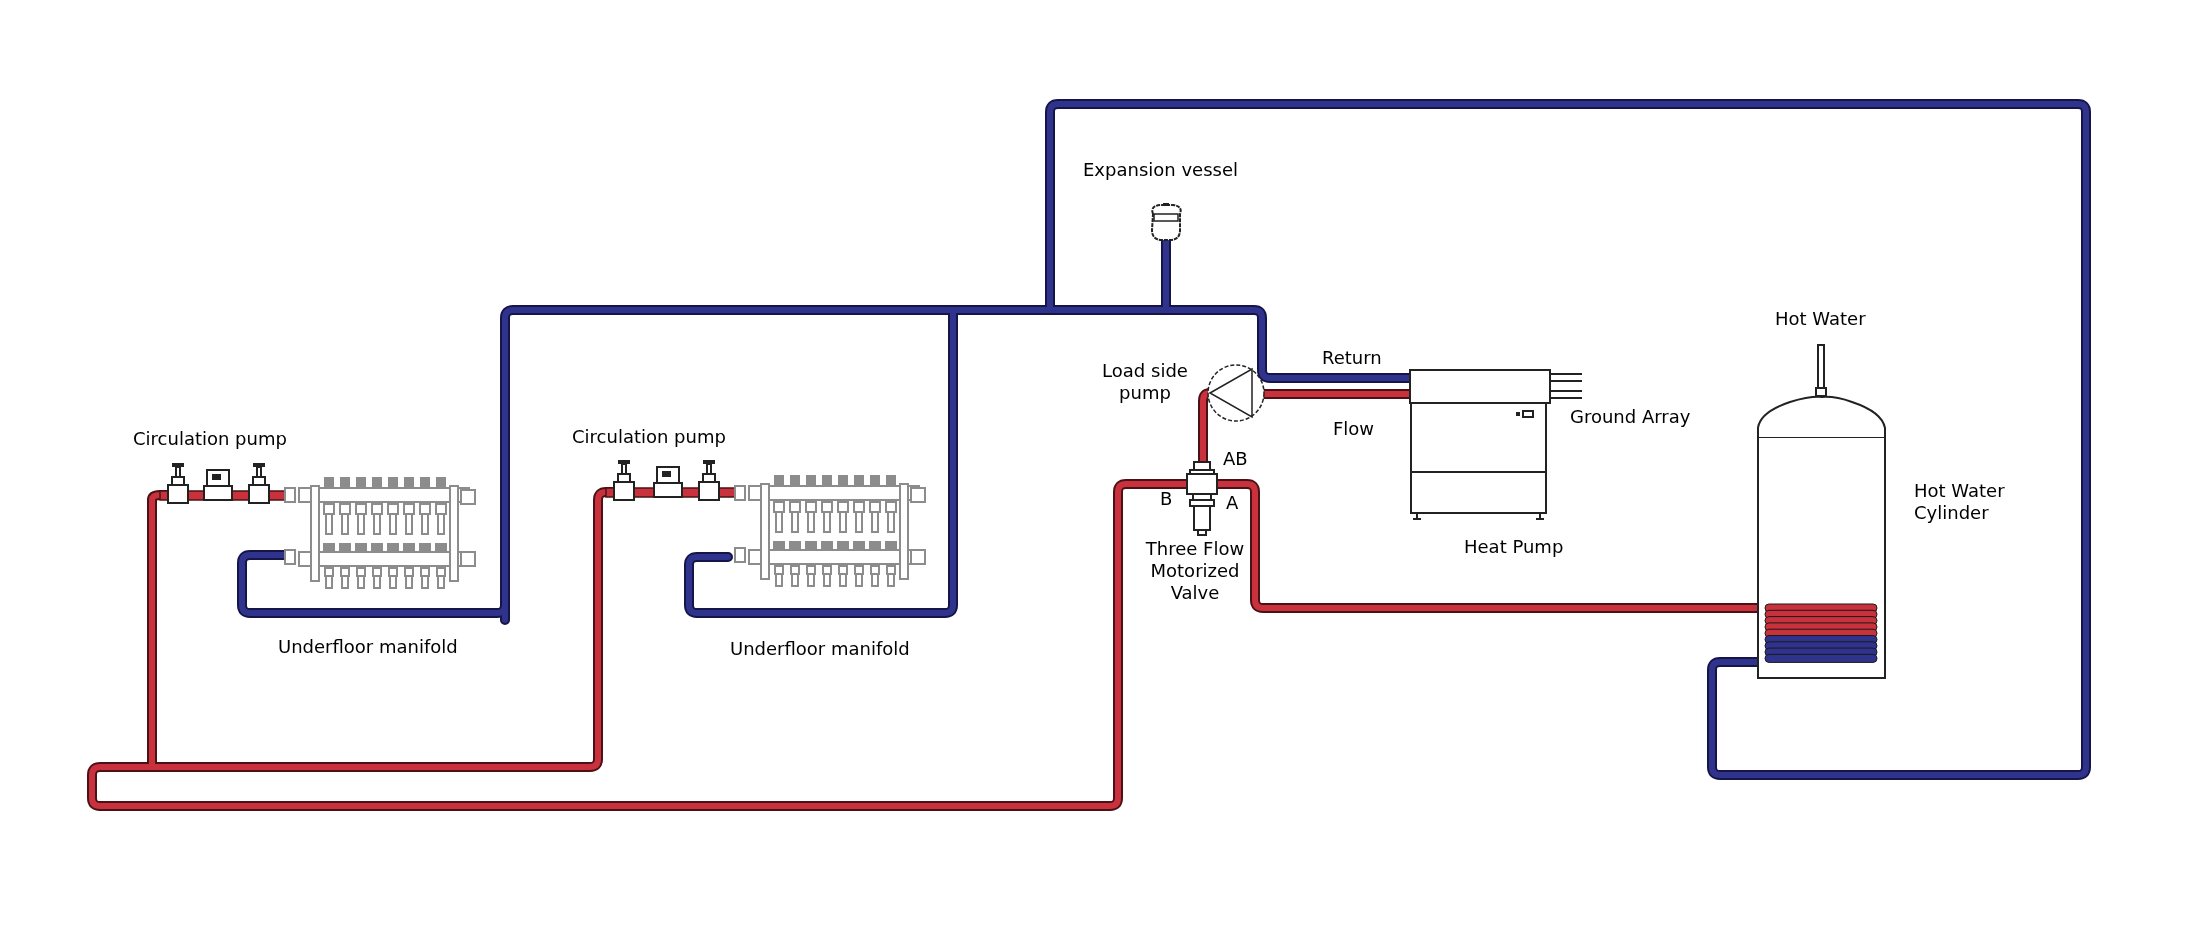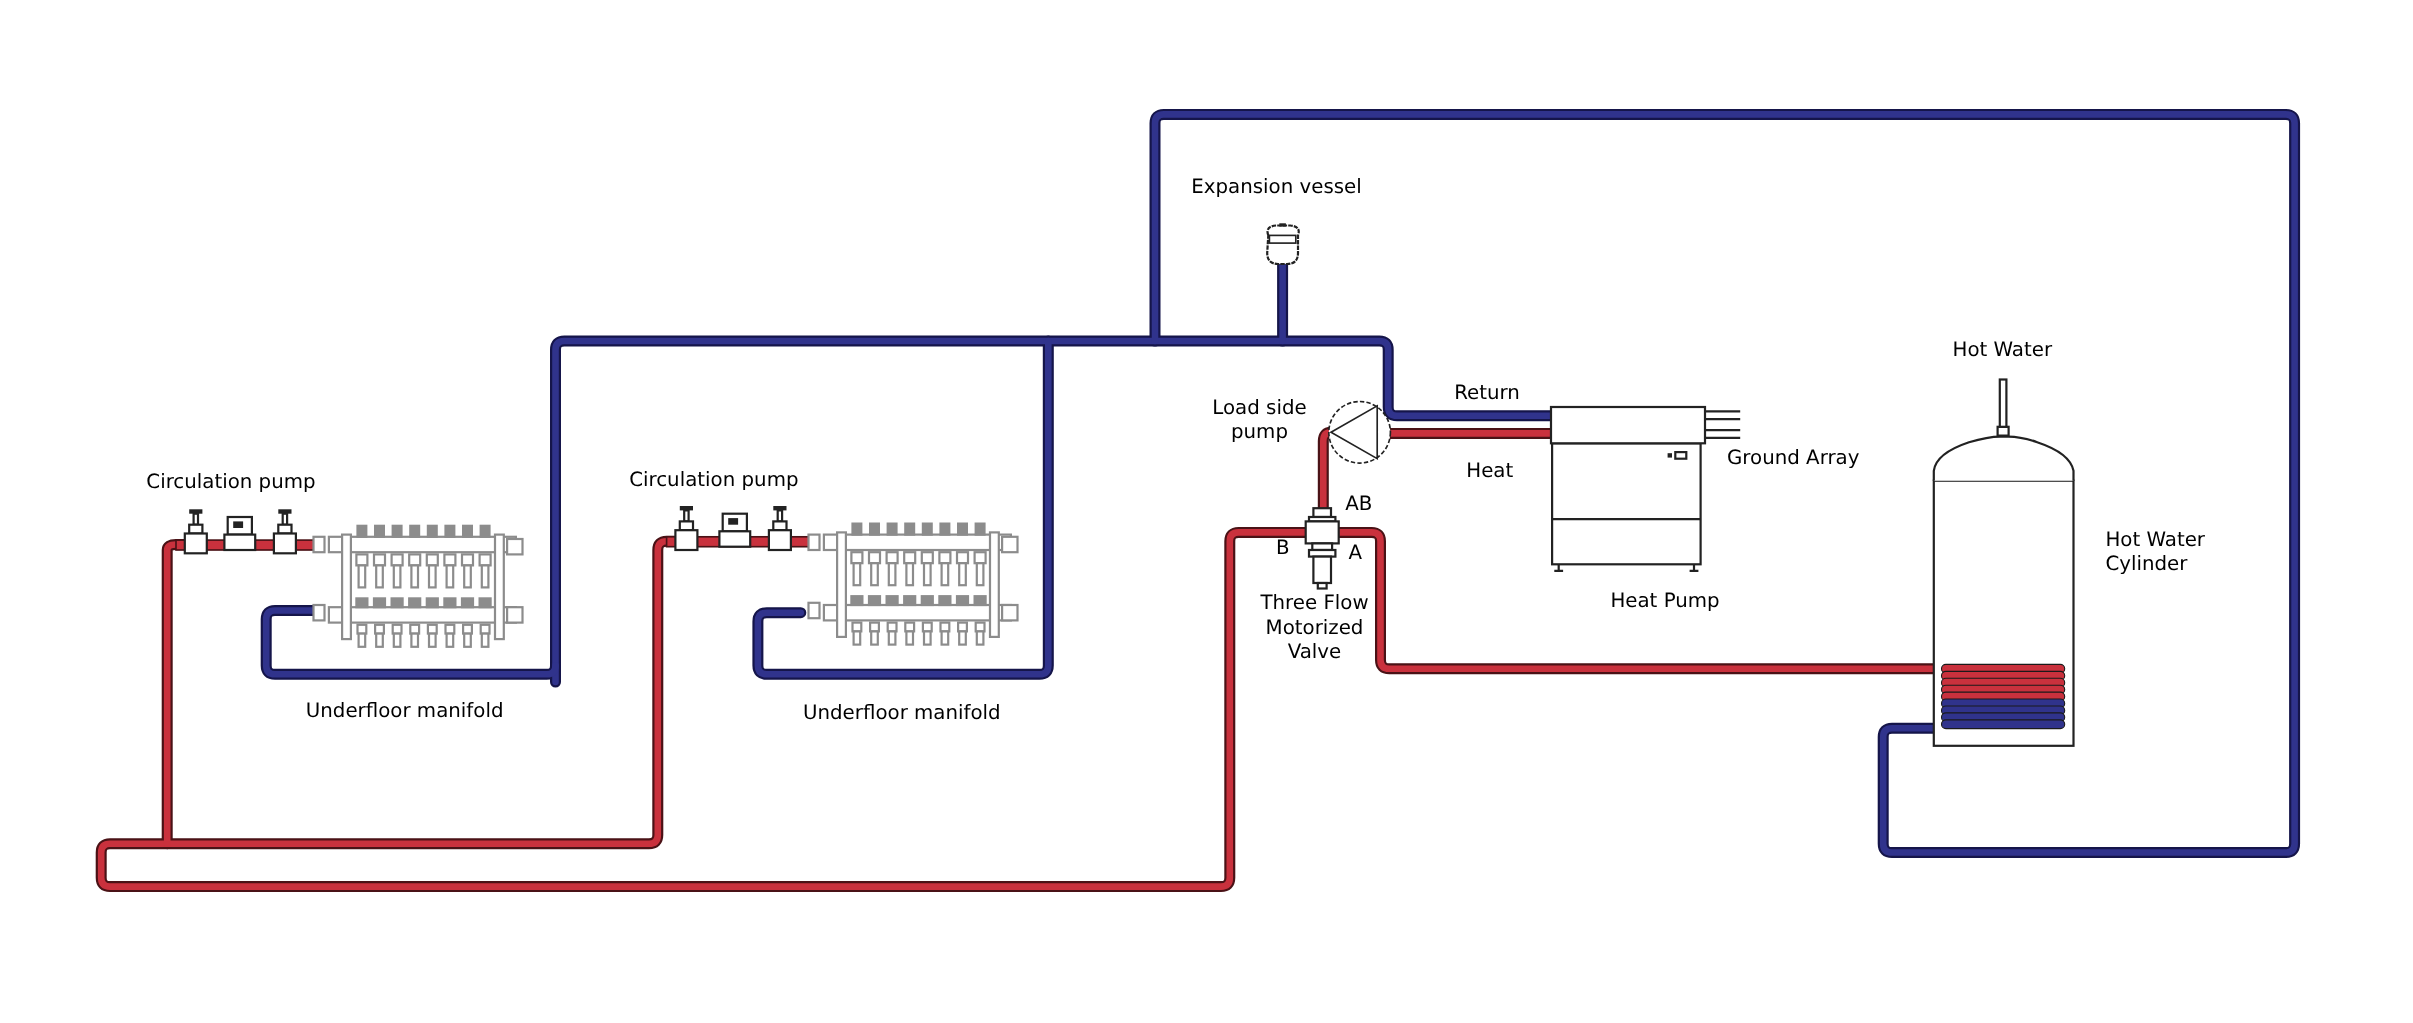--- a/index.html
+++ b/index.html
@@ -263,21 +263,21 @@
       <rect x="1765" y="654.3999999999996" width="112" height="8" rx="4" fill="#30338c" stroke="#1a1a1a" stroke-width="1"></rect>
     </g>
 </svg>
 
 <div class="lbl" style="left:1083px; top:159px;">Expansion vessel</div>
 <div class="lbl c" style="left:1090px; top:360px; width:110px;">
   <div>Load side</div>
   <div>pump</div>
 </div>
 <div class="lbl" style="left:1322px; top:334px;margin-top:13px;">Return</div>
-<div class="lbl" style="left:1333px; top:418px;">Heat</div>
+<div class="lbl" style="left:1333px; top:418px;">Flow</div>
 <div class="lbl" style="left:1570px; top:406px;text-align:center;">Ground Array</div>
 <div class="lbl" style="left:1464px; top:536px;">Heat Pump</div>
 <div class="lbl" style="left:1775px; top:308px;">Hot Water</div>
 <div class="lbl" style="left:1914px; top:480px;">
   <div>Hot Water</div>
   <div>Cylinder</div>
 </div>
 <div class="lbl" style="left:1223px; top:448px;">AB</div>
 <div class="lbl" style="left:1160px; top:488px;">B</div>
 <div class="lbl" style="left:1226px; top:492px;">A</div>

